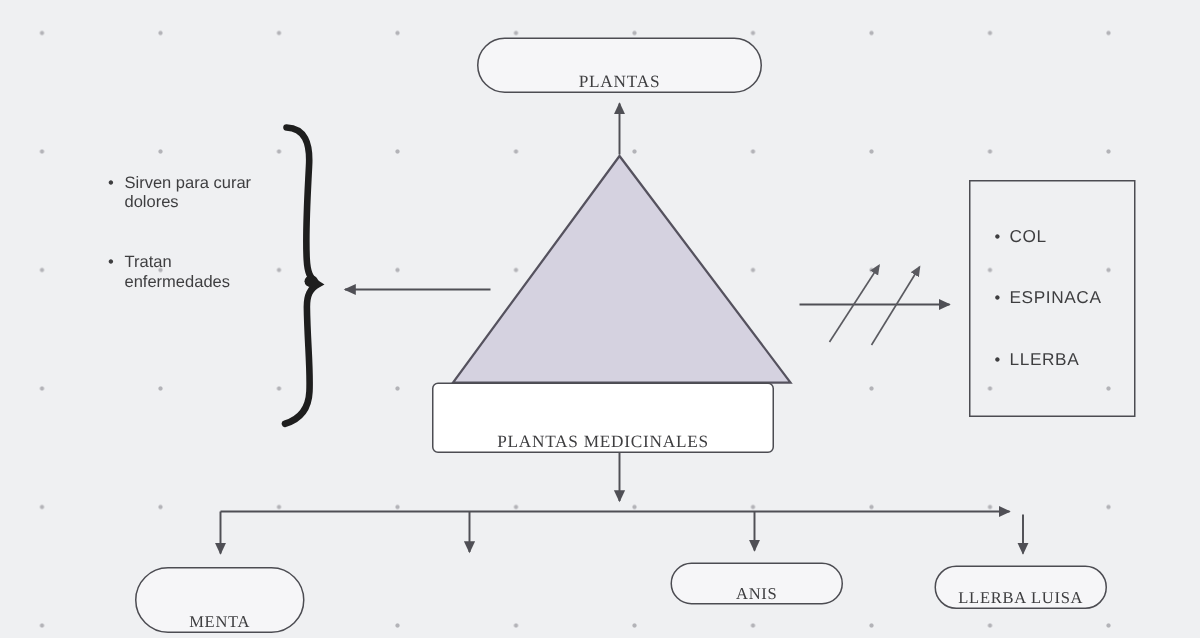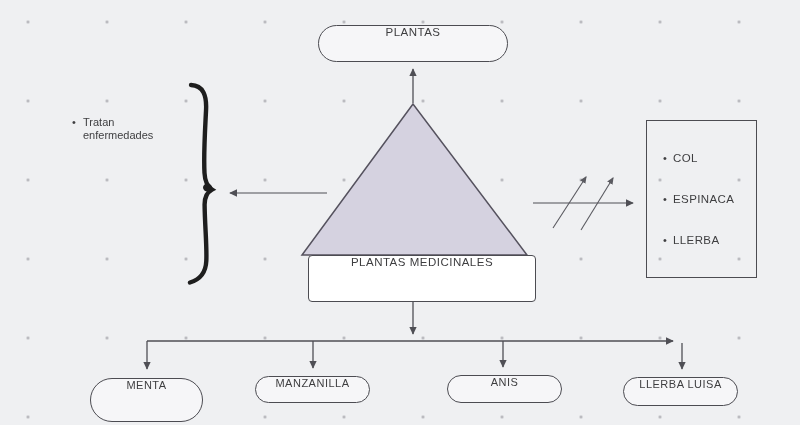--- a/index.html
+++ b/index.html
@@ -7,29 +7,29 @@
     position:relative;width:800px;height:425px;overflow:hidden;
     background-color:#eff0f2;
     background-image:radial-gradient(circle, #b3b3b8 1.1px, rgba(0,0,0,0) 1.7px);
     background-size:79px 79px;
     background-position:-11.5px -17.5px;
     font-family:"Liberation Sans", sans-serif;
     color:#3e3e40;
   }
   svg.connectors{position:absolute;left:0;top:0;width:800px;height:425px;}
   .node{
-    position:absolute;display:flex;align-items:flex-start;justify-content:center;
+    position:absolute;display:flex;align-items:flex-end;justify-content:center;
     border:1.5px solid #4c4c52;box-sizing:border-box;
     background:#f6f6f8;
     font-size:11px;letter-spacing:0.5px;color:#3e3e40;
-    text-align:center;white-space:nowrap;
+    text-align:center;white-space:nowrap;font-family:Liberation Serif, serif;
   }
   .oval{border-radius:999px;}
   .node-root{left:318px;top:25px;width:190px;height:37px;font-size:11.5px;}
-  .node-main{left:308px;top:255px;width:228px;height:47px;border-radius:4px;background:#ffffff;font-size:11.5px;}
+  .node-main{left:288px;top:255px;width:228px;height:47px;border-radius:4px;background:#ffffff;font-size:11.5px;}
   .node-menta{left:90px;top:378px;width:113px;height:44px;}
   .node-manzanilla{left:255px;top:376px;width:115px;height:27px;}
   .node-anis{left:447px;top:375px;width:115px;height:28px;}
   .node-llerba{left:623px;top:377px;width:115px;height:29px;}
   .right-box{
     position:absolute;left:646px;top:120px;width:111px;height:158px;
     border:1.5px solid #4c4c52;border-radius:0;box-sizing:border-box;
     background:transparent;padding:31px 0 0 16px;
   }
   .right-box .item{
@@ -94,35 +94,33 @@
 
   <div class="node oval node-root">
     <span class="lbl">PLANTAS</span>
   </div>
 
   <div class="node node-main">
     <span class="lbl">PLANTAS MEDICINALES</span>
   </div>
 
   <div class="left-notes">
+    <div class="item bullet-item">Sirven para curar dolores</div>
     <div class="item bullet-item">Tratan enfermedades</div>
   </div>
 
   <div class="right-box">
     <div class="item bullet-item">COL</div>
     <div class="item bullet-item">ESPINACA</div>
     <div class="item bullet-item">LLERBA</div>
   </div>
 
   <div class="node oval node-menta">
     <span class="lbl">MENTA</span>
   </div>
-  <div class="node oval node-manzanilla">
-    <span class="lbl">MANZANILLA</span>
-  </div>
   <div class="node oval node-llerba">
     <span class="lbl">LLERBA LUISA</span>
   </div>
   <div class="node oval node-anis">
     <span class="lbl">ANIS</span>
   </div>
 
 </div>
 
 </body></html>

